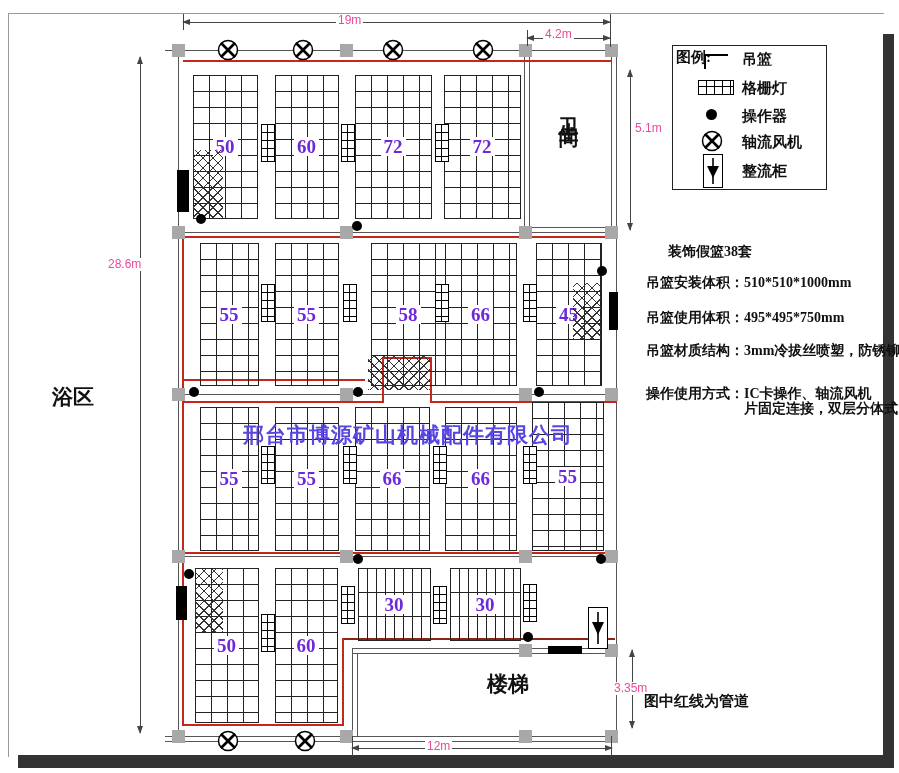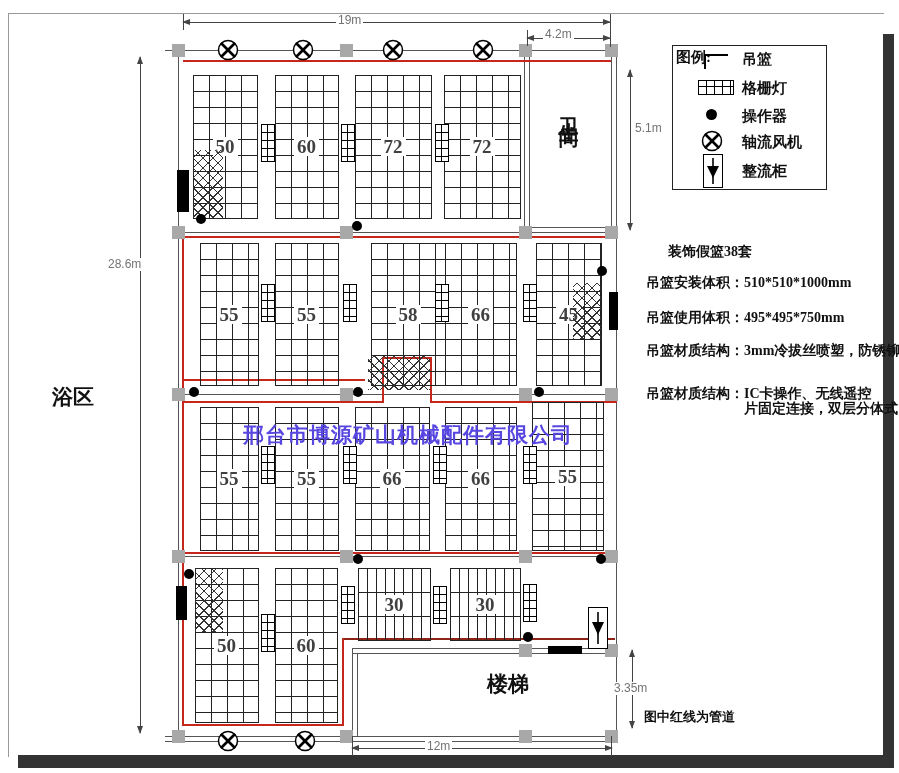--- a/index.html
+++ b/index.html
@@ -10,39 +10,39 @@
   .pipe{position:absolute;background:#c5271b;}
   .bar{position:absolute;background:#000;}
   .colsq{position:absolute;width:13px;height:13px;background:#a8a8a8;}
   .dot{position:absolute;width:10px;height:10px;background:#000;border-radius:50%;}
   .gridblock{position:absolute;border-right:1px solid #222;border-bottom:1px solid #222;
     background-image:repeating-linear-gradient(to right,#222 0 1px,transparent 1px 16px),
                      repeating-linear-gradient(to bottom,#222 0 1px,transparent 1px 16px);
     display:flex;align-items:center;justify-content:center;}
   .gridblock.dense{background-image:repeating-linear-gradient(to right,#222 0 1px,transparent 1px 9px),
                      repeating-linear-gradient(to bottom,#222 0 1px,transparent 1px 24px);}
-  .count{font:bold 19px "Liberation Serif",serif;color:#404040;background:#fff;padding:0 3px;line-height:1;}
+  .count{font:bold 19px "Liberation Serif",serif;color:#6d28d9;background:#fff;padding:0 3px;line-height:1;}
   .hatch{position:absolute;
     background-image:repeating-linear-gradient(45deg,#333 0 1px,transparent 1px 7px),
                      repeating-linear-gradient(-45deg,#333 0 1px,transparent 1px 7px);}
   .grille{position:absolute;width:12px;height:36px;border:1px solid #000;background:#fff;
     background-image:linear-gradient(to right,transparent 0 5px,#000 5px 6px,transparent 6px),
                      repeating-linear-gradient(to bottom,transparent 0 7px,#000 7px 8px);}
   .grille-h{position:absolute;width:34px;height:13px;border:1px solid #000;background:#fff;
     background-image:linear-gradient(to bottom,transparent 0 5px,#000 5px 6px,transparent 6px),
                      repeating-linear-gradient(to right,transparent 0 7px,#000 7px 8px);}
   .fan{position:absolute;width:24px;height:24px;}
   .rectbox{position:absolute;border:1px solid #000;background:#fff;}
   .dim-h{position:absolute;height:1px;background:#444;}
   .dim-h::before{content:"";position:absolute;left:-1px;top:-3px;border-top:3px solid transparent;border-bottom:3px solid transparent;border-right:8px solid #444;}
   .dim-h::after{content:"";position:absolute;right:-1px;top:-3px;border-top:3px solid transparent;border-bottom:3px solid transparent;border-left:8px solid #444;}
   .dim-v{position:absolute;width:1px;background:#444;}
   .dim-v::before{content:"";position:absolute;top:-1px;left:-3px;border-left:3px solid transparent;border-right:3px solid transparent;border-bottom:8px solid #444;}
   .dim-v::after{content:"";position:absolute;bottom:-1px;left:-3px;border-left:3px solid transparent;border-right:3px solid transparent;border-top:8px solid #444;}
-  .dimlabel{position:absolute;font:12px "Liberation Sans",sans-serif;color:#737373;background:#fff;padding:0 2px;line-height:1.1;}
+  .dimlabel{position:absolute;font:12px "Liberation Sans",sans-serif;color:#ec4899;background:#fff;padding:0 2px;line-height:1.1;}
   .cnlabel{position:absolute;color:#111;font-family:"Liberation Serif",serif;}
   .vtext{writing-mode:vertical-rl;text-orientation:upright;}
   .note{position:absolute;font:bold 14px "Liberation Serif",serif;color:#111;white-space:nowrap;}
   .legendlabel{position:absolute;font:bold 15px "Liberation Serif",serif;color:#111;}
   .watermark{position:absolute;font:bold 21px "Liberation Sans",sans-serif;color:#5746e0;letter-spacing:1px;white-space:nowrap;}
 </style>
 </head>
 <body>
 
 <div id="page">
@@ -260,21 +260,21 @@
   <div class="dimlabel" style="left:425px;top:740px;">12m</div>
   <div class="wall" style="left:352px;top:736px;width:1px;height:20px;background:#444;"></div>
   <div class="wall" style="left:611px;top:736px;width:1px;height:20px;background:#444;"></div>
 
   <div class="dim-v" style="left:632px;top:650px;height:78px;"></div>
   <div class="dimlabel" style="left:612px;top:682px;">3.35m</div>
 
   <div class="cnlabel vtext" style="left:556px;top:102px;height:96px;font-size:20px;letter-spacing:5px;font-weight:bold;">卫生间</div>
   <div class="cnlabel" style="left:52px;top:383px;font-size:21px;font-weight:bold;">浴区</div>
   <div class="cnlabel" style="left:487px;top:670px;font-size:21px;font-weight:bold;">楼梯</div>
-  <div class="cnlabel" style="left:644px;top:708px;font-size:13px;font-weight:bold;">图中红线为管道</div>
+  <div class="cnlabel" style="left:644px;top:692px;font-size:15px;font-weight:bold;">图中红线为管道</div>
   <div class="watermark" style="left:243px;top:421px;">邢台市博源矿山机械配件有限公司</div>
 
   <div class="rectbox" style="left:672px;top:45px;width:153px;height:143px;border-color:#222;"></div>
   <div class="legendlabel" style="left:676px;top:48px;">图例:</div>
   <div class="abs" style="left:704px;top:54px;width:22px;height:13px;border-top:2px solid #000;border-left:2px solid #000;"></div>
   <div class="legendlabel" style="left:742px;top:50px;">吊篮</div>
   <div class="grille-h" style="left:698px;top:80px;"></div>
   <div class="legendlabel" style="left:742px;top:79px;">格栅灯</div>
   <div class="dot" style="left:706px;top:109px;width:11px;height:11px;"></div>
   <div class="legendlabel" style="left:742px;top:107px;">操作器</div>
@@ -290,15 +290,15 @@
         <polygon points="3,11 15,11 9,23" fill="#000"></polygon>
       </svg>
   </div>
   <div class="legendlabel" style="left:742px;top:162px;">整流柜</div>
 
   <div class="note" style="left:646px;top:243px;margin-left:22px;">装饰假篮38套</div>
   <div class="note" style="left:646px;top:274px;">吊篮安装体积：510*510*1000mm</div>
   <div class="note" style="left:646px;top:309px;">吊篮使用体积：495*495*750mm</div>
   <div class="note" style="left:646px;top:342px;">吊篮材质结构：3mm冷拔丝喷塑，防锈铆</div>
   <div class="note" style="left:744px;top:352px;margin-top:48px;">片固定连接，双层分体式</div>
-  <div class="note" style="left:646px;top:385px;">吊篮材质结构：IC卡操作、无线遥控</div>
+  <div class="note" style="left:646px;top:385px;">操作使用方式：IC卡操作、轴流风机</div>
 
 </div>
 
 </body></html>

